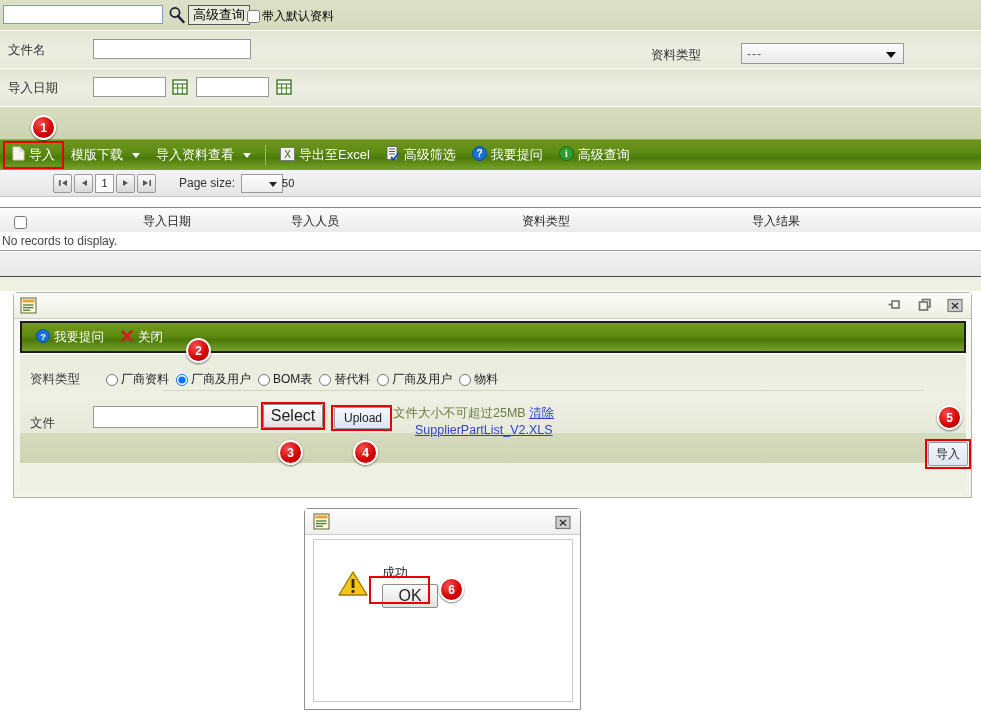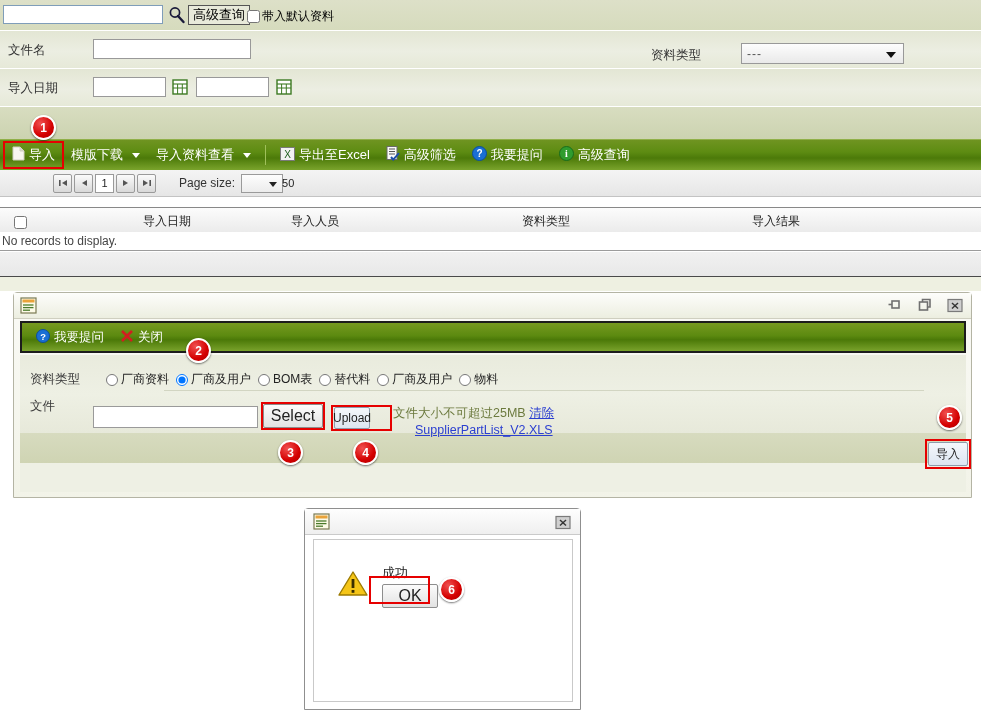--- a/index.html
+++ b/index.html
@@ -499,29 +499,29 @@
         <span>厂商及用户</span>
       </label>
       <label class="radio-item">
         <input type="radio" name="dt" style="">
         <span>物料</span>
       </label>
     </div>
 
     <div class="row-sep"></div>
 
-    <span class="mb-label" style="position:absolute;left:16px;top:105px;">文件</span>
+    <span class="mb-label" style="position:absolute;left:16px;top:122px;">文件</span>
 
     <div class="modal-footer"></div>
     <div class="modal-bottom"></div>
   </div>
 
   <input class="file-input" type="text" value="" style="">
   <div class="btn-gray" style="position:absolute;left:263px;top:404px;width:60px;height:24px;">Select</div>
-  <div class="btn-blue" style="position:absolute;left:334px;top:407px;width:36px;height:22px;">Upload</div>
+  <div class="btn-blue" style="position:absolute;left:334px;top:407px;width:58px;height:22px;">Upload</div>
   <div class="hint">
     <span>文件大小不可超过25MB</span>
     <span class="lnk">清除</span>
   </div>
   <div class="fname">SupplierPartList_V2.XLS</div>
   <div class="btn-blue" style="position:absolute;left:928px;top:442px;width:40px;height:24px;">导入</div>
 
   <div class="succ">
     <div class="succ-title">
       <span class="succ-icon">

